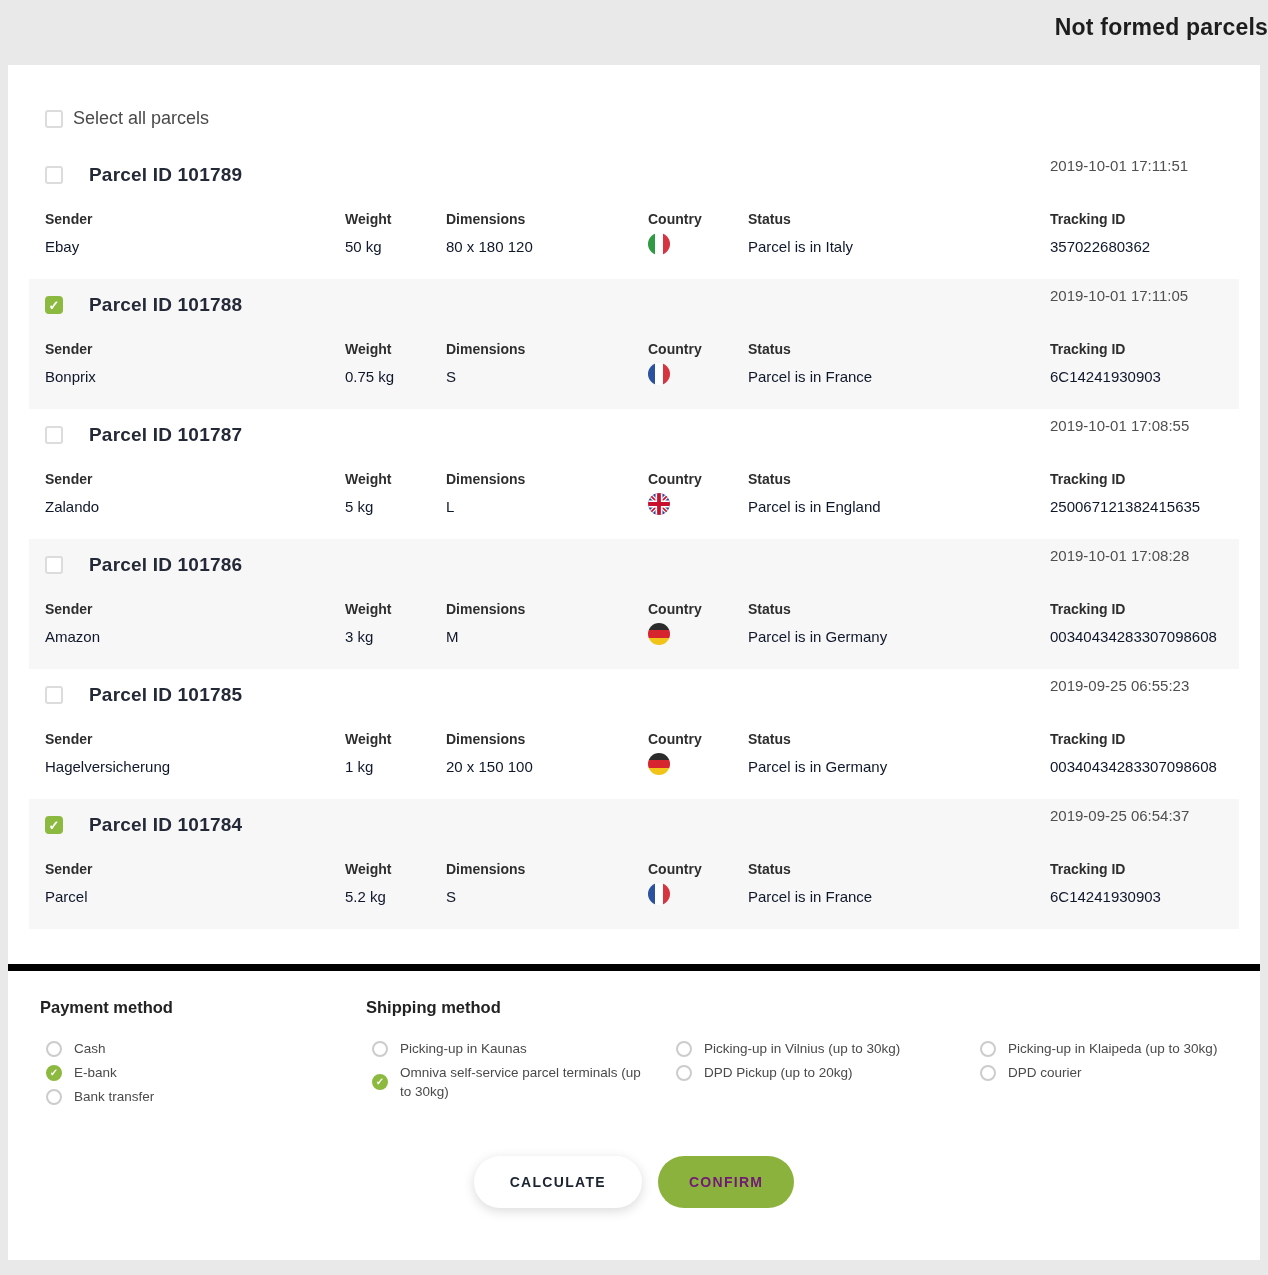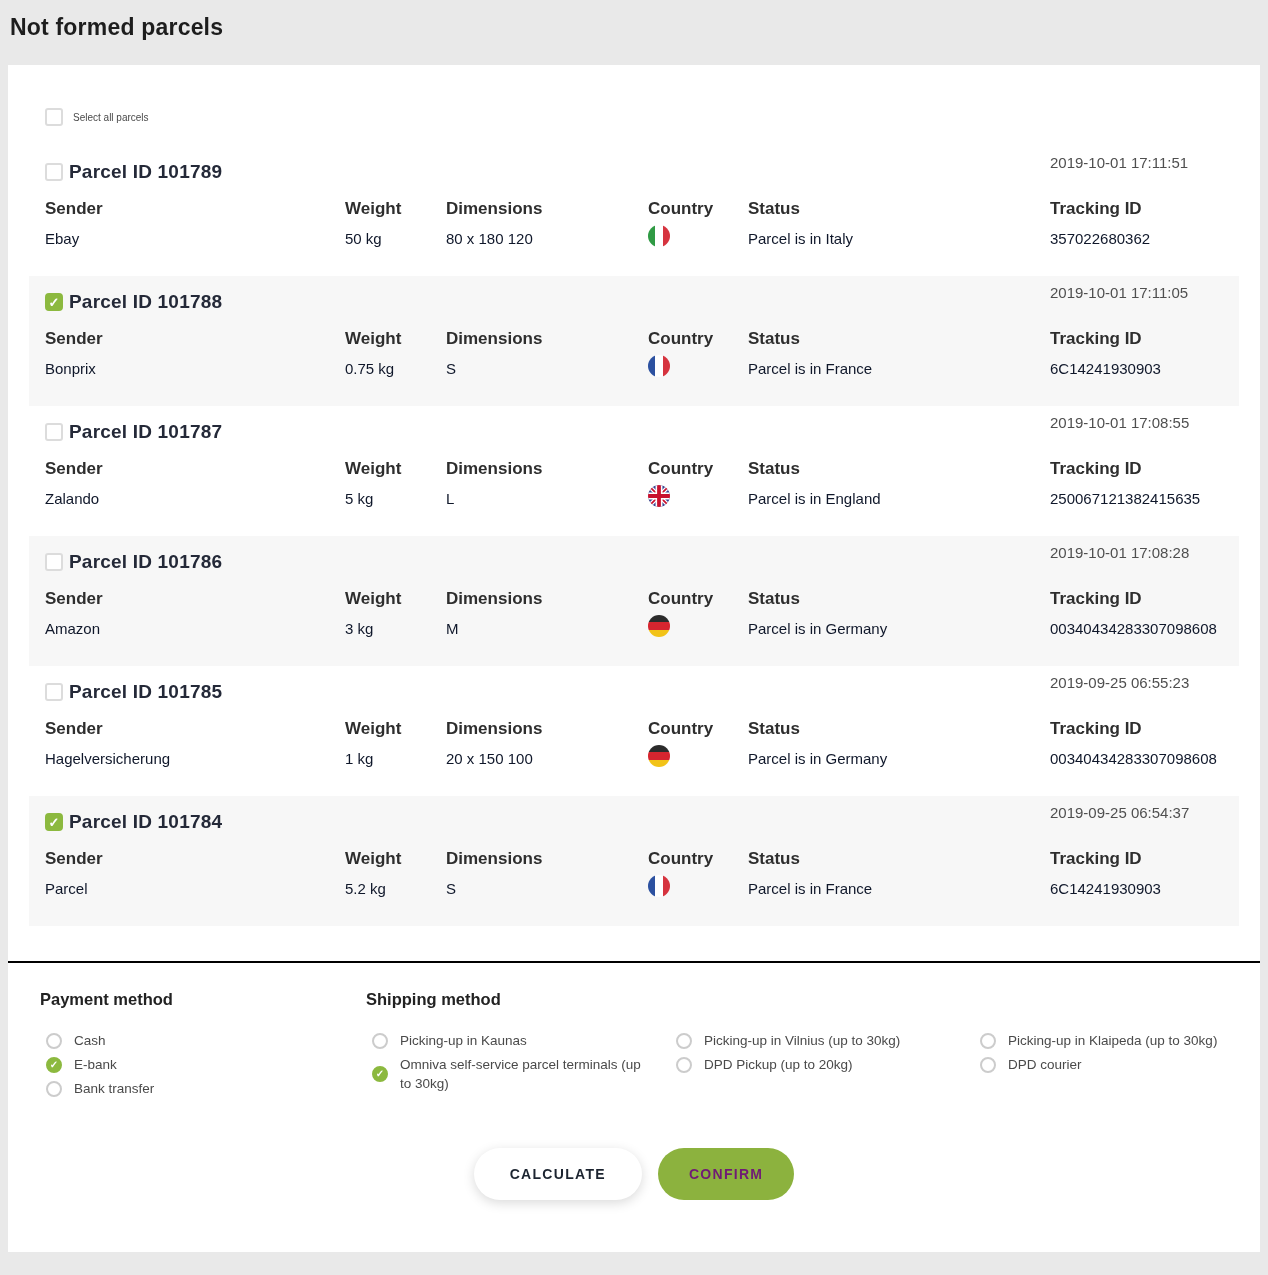--- a/index.html
+++ b/index.html
@@ -5,33 +5,33 @@
   * { box-sizing: border-box; margin: 0; padding: 0; }
   html, body {
     width: 1268px; min-height: 1275px;
     background: var(--page-bg, #e9e9e9);
     font-family: "Liberation Sans", sans-serif;
     color: #333;
   }
   h1.page-title {
     padding: 12px 0 0 10px;
     font-size: 23px; font-weight: 700; color: #1d1d1d;
-    letter-spacing: 0.2px; line-height: 30px;
+    letter-spacing: 0.2px; line-height: 30px; text-align: right;
   }
   .card {
     margin: 23px 8px 20px 8px;
     background: #fff;
     padding: 43px 21px 52px 21px;
   }
   
   .select-all {
     display: flex; align-items: center;
     margin-left: 16px; cursor: pointer;
   }
-  .select-all-label { font-size: 10px; color: #4a4a4a; margin-left: 10px; }
+  .select-all-label { font-size: 18px; color: #4a4a4a; margin-left: 10px; }
   
   .checkbox {
     width: 18px; height: 18px; flex: 0 0 18px;
     border: 2px solid #dcdcdc; border-radius: 3px;
     background: #fff; display: inline-flex;
     align-items: center; justify-content: center;
     cursor: pointer;
   }
   .checkbox.checked {
     border-color: var(--accent, #8cb93f);
@@ -44,48 +44,48 @@
   
   .parcel-list { margin-top: 20px; }
   .parcel-row {
     position: relative;
     height: 130px;
     padding: 14px 16px;
   }
   .parcel-row:nth-child(even) { background: var(--stripe, #f7f7f7); }
   .row-head { display: flex; align-items: center; height: 24px; }
   .parcel-title {
-    margin-left: 6px;
+    margin-left: 26px;
     font-size: 19px; font-weight: 700; color: #242938; letter-spacing: 0.2px; text-align: right;
   }
   .timestamp {
     position: absolute; left: 1021px; top: 8px;
     font-size: 15px; color: #4f4f4f;
   }
   .row-grid {
     margin-top: 15px;
     display: grid;
     grid-template-columns: 300px 101px 202px 100px 302px 1fr;
   }
-  .cell-label { font-size: 17px; font-weight: 700; color: #2e2e2e; }
+  .cell-label { font-size: 14px; font-weight: 700; color: #2e2e2e; margin-top: 9px; }
   .cell-value { margin-top: 11px; font-size: 15px; color: #0f172a; }
   
   .flag {
     display: inline-block; width: 22px; height: 22px;
     border-radius: 50%; margin-top: 6px; overflow: hidden;
     background: #ddd;
   }
   .flag-italy   { background: linear-gradient(90deg, #2f9a44 0 33.3%, #ffffff 33.3% 66.6%, #d6343f 66.6% 100%); }
   .flag-france  { background: linear-gradient(90deg, #2c51a0 0 33.3%, #ffffff 33.3% 66.6%, #d6343f 66.6% 100%); }
   .flag-germany { background: linear-gradient(180deg, #2b2b2b 0 33.3%, #d6252f 33.3% 66.6%, #f2c318 66.6% 100%); }
   .flag svg { display: block; }
   
   .methods {
     margin: 35px -21px 0 -21px;
-    border-top: 2px solid #000000;
+    border-top: 7px solid #000000;
     padding: 27px 0 0 32px;
     display: flex;
   }
   .method-title { font-size: 16.5px; font-weight: 700; color: #222; }
   .payment-block { width: 302px; flex: 0 0 302px; }
   .shipping-block { flex: 1; margin-left: 24px; }
   .options { margin-top: 22px; padding-left: 6px; }
   .option {
     display: flex; align-items: center;
     margin-bottom: 5px; cursor: pointer;

